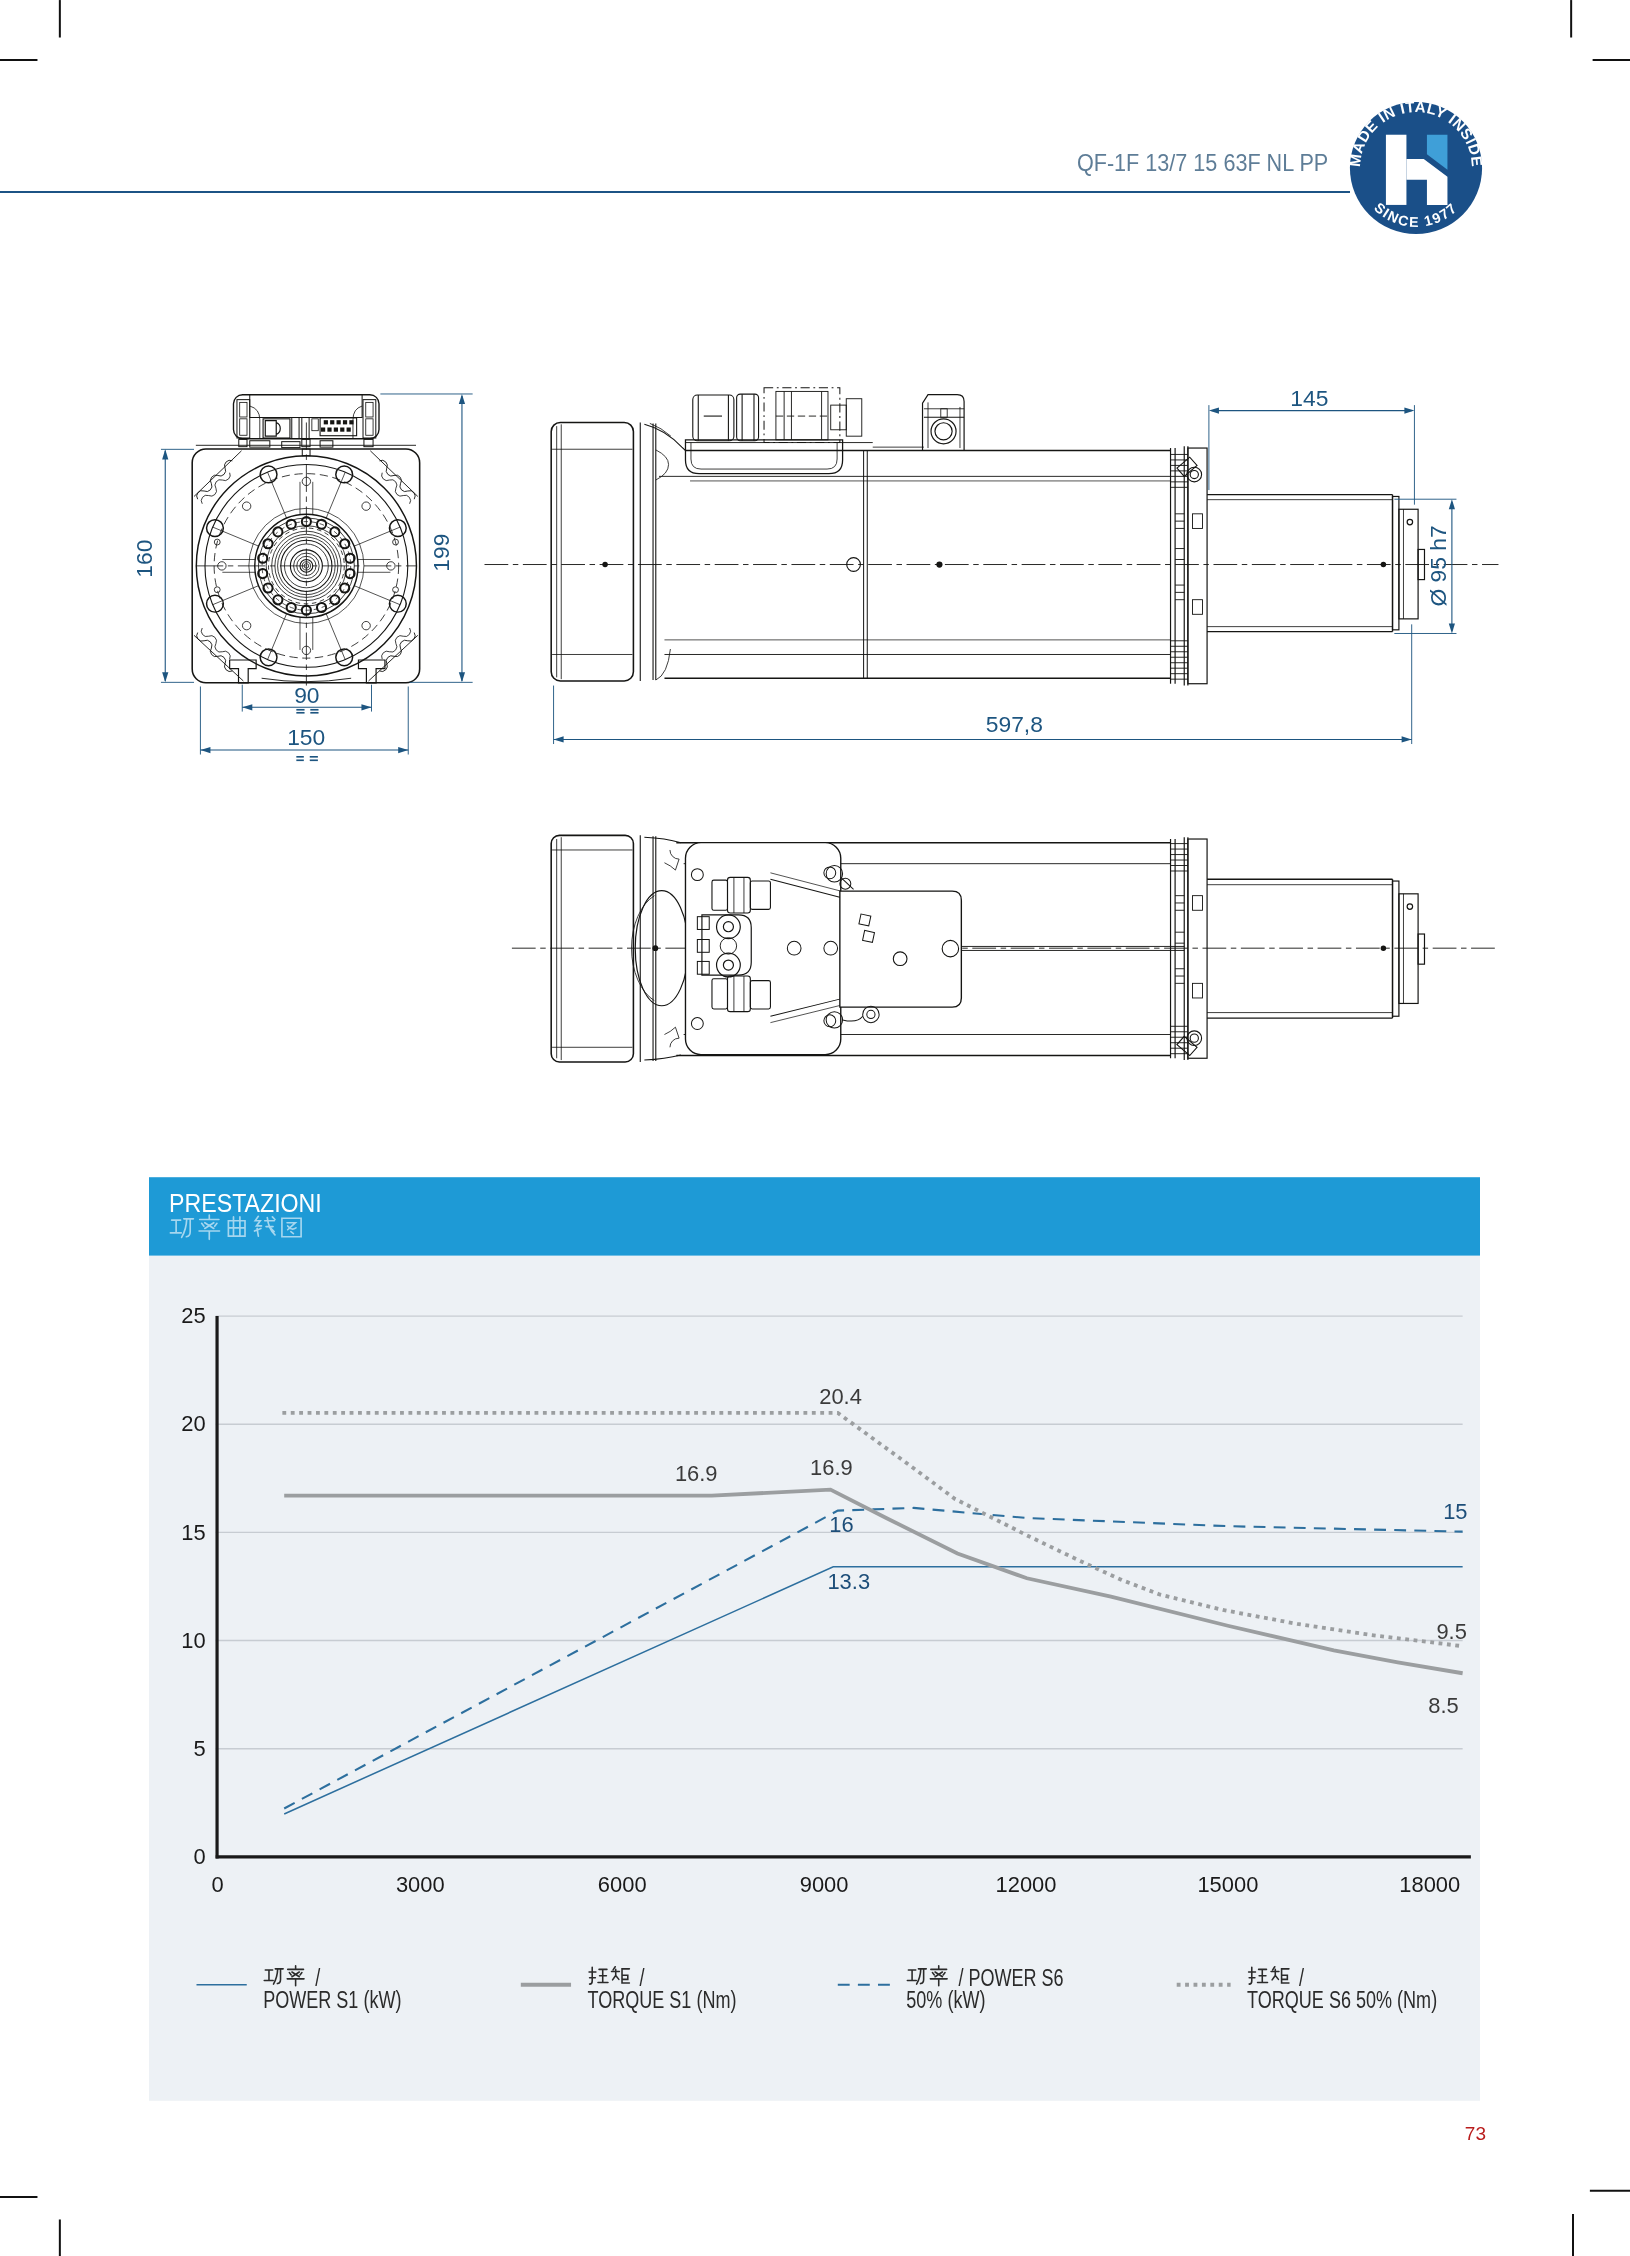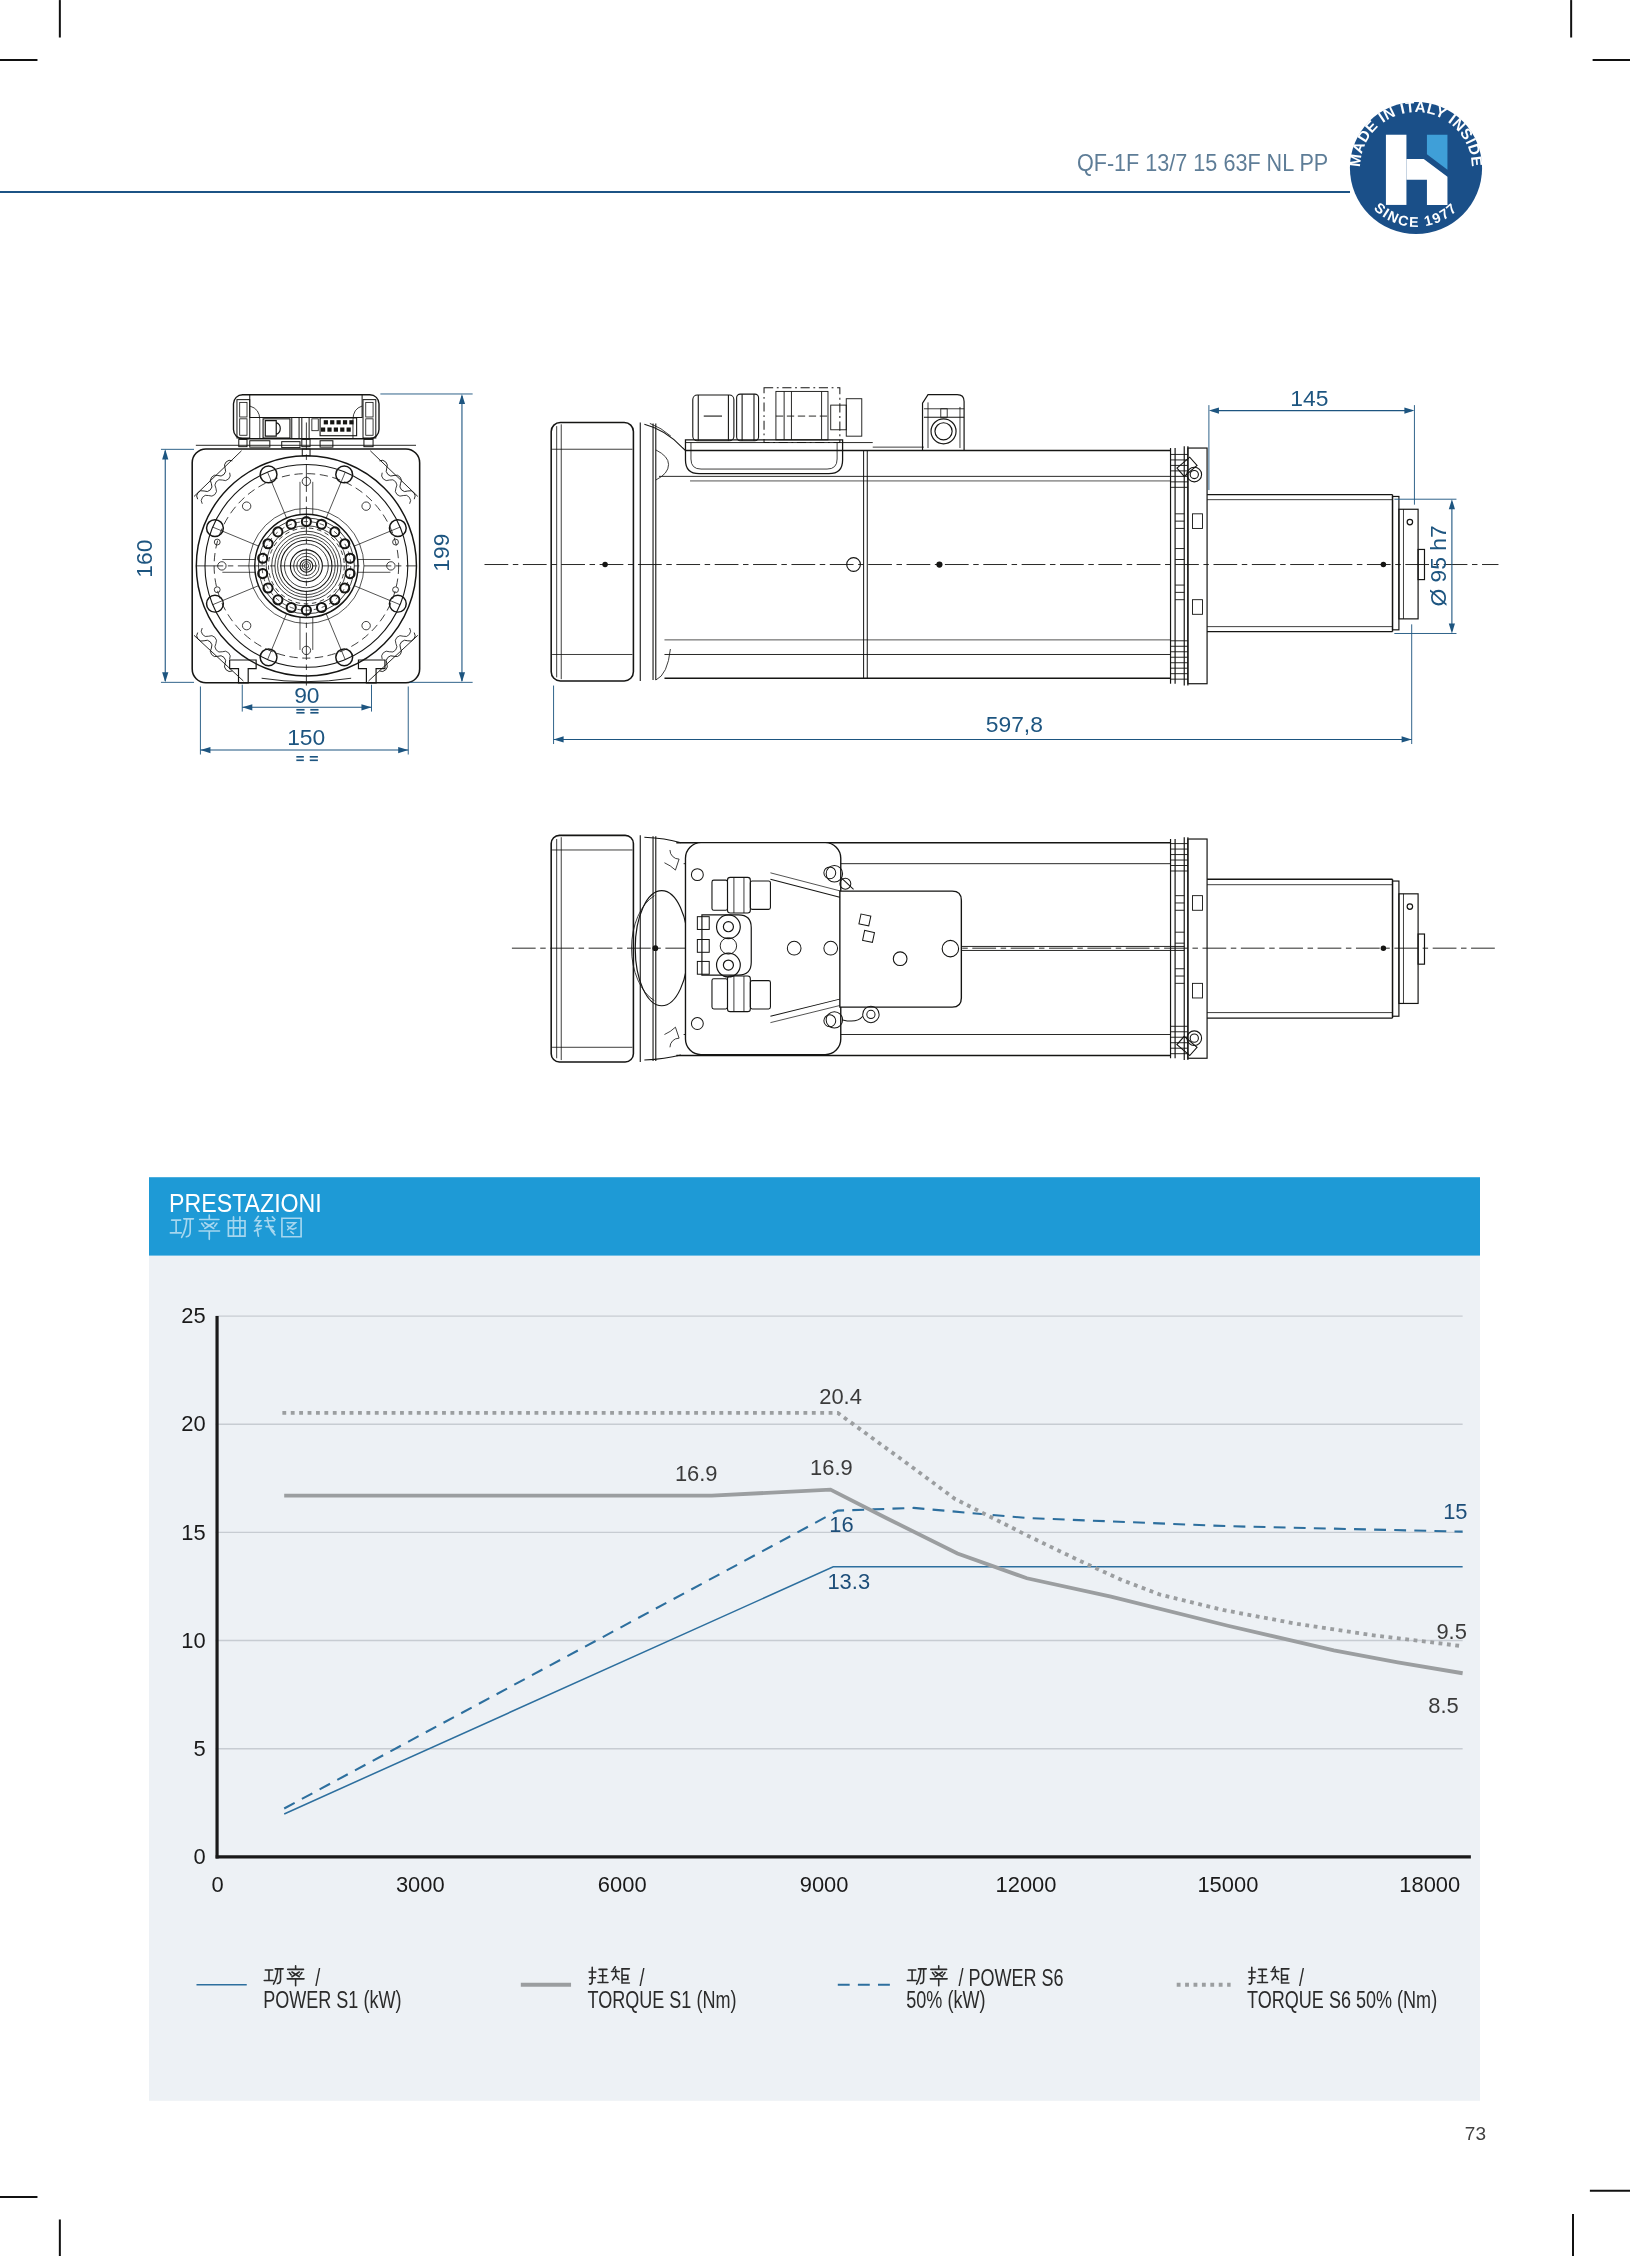--- a/index.html
+++ b/index.html
@@ -4,21 +4,21 @@
 <style>
   html,body{margin:0;padding:0;}
   body{width:1631px;height:2257px;position:relative;background:#ffffff;
        font-family:"Liberation Sans", sans-serif;overflow:hidden;}
   .abs{position:absolute;}
   #hdrcode{position:absolute;top:149px;right:303px;
      font-size:24px;color:#5e7d97;letter-spacing:0px;white-space:nowrap;
      transform:scaleX(0.9);transform-origin:right center;}
   #hdrline{position:absolute;top:191px;left:0;width:1350px;height:1.8px;background:#1c5385;}
   #pagenum{position:absolute;top:2123px;left:1449px;width:37px;text-align:right;
-     font-size:19px;color:#404040;}
+     font-size:19px;color:#b91c1c;}
 </style>
 </head>
 <body>
 
   <svg class="abs" style="left:0;top:0;" width="1631" height="2257" viewBox="0 0 1785 2470">
     <g stroke="#111111" stroke-width="2.2" fill="none">
       <line x1="65.5" y1="0" x2="65.5" y2="41"></line>
       <line x1="0" y1="65.5" x2="41" y2="65.5"></line>
       <line x1="1719.5" y1="0" x2="1719.5" y2="41"></line>
       <line x1="1743" y1="65.5" x2="1785" y2="65.5"></line>

